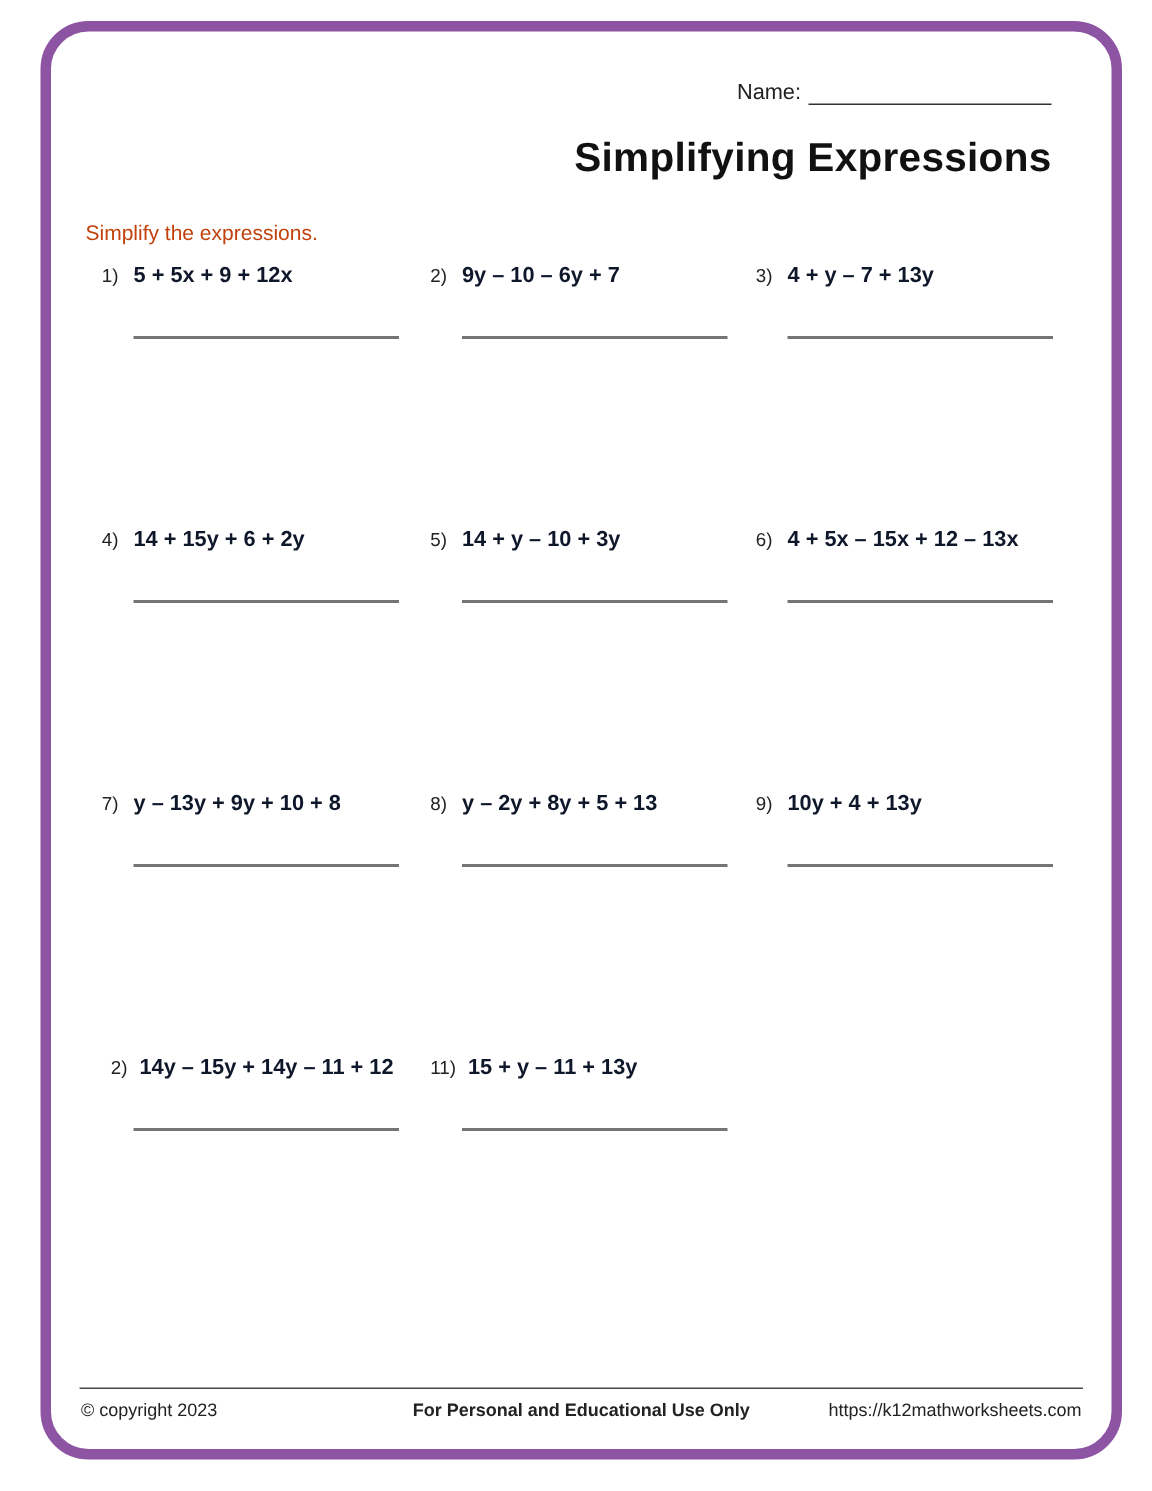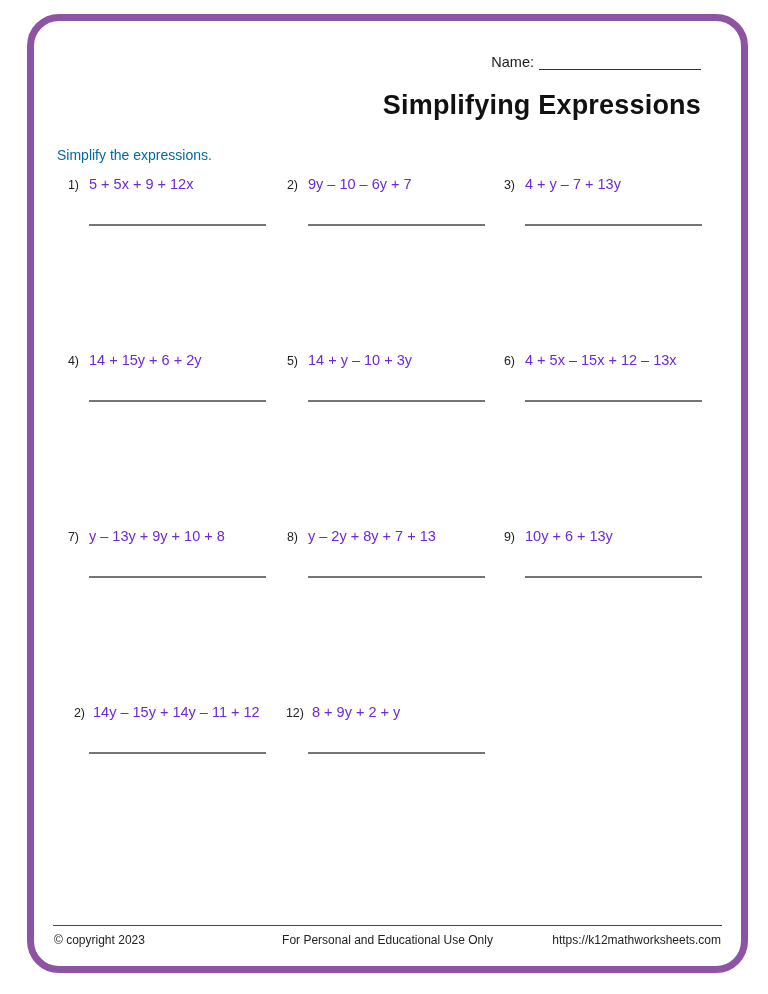--- a/index.html
+++ b/index.html
@@ -50,21 +50,21 @@
     margin: 20px 0 0 0;
     text-align: right;
     font-size: 27px;
     font-weight: bold;
     letter-spacing: 0.2px;
     color: #111;
   }
   .instruction {
     margin-top: 26px;
     font-size: 14px;
-    color: #0369a1;
+    color: #c2410c;
   }
   .problems {
     margin-top: 13px;
     display: grid;
     grid-template-columns: 219px 217px 1fr;
   }
   .cell {
     height: 176px;
     box-sizing: border-box;
   }
@@ -76,22 +76,23 @@
     font-size: 12.5px;
     color: #222;
     min-width: 22px;
     flex: 0 0 auto;
     margin-right: 10px;
     text-align: right;
   }
   .cell.wide-num .prob-num { min-width: 28px; margin-right: 8px; }
   .prob-expr {
     font-size: 14.5px;
-    color: #6d28d9;
+    color: #0f172a;
     white-space: nowrap;
+    font-weight: bold;
   }
   .answer-line {
     margin-top: 32px;
     margin-left: 32px;
     width: 177px;
     border-bottom: 2px solid #757575;
     height: 0;
   }
   .footer {
     position: absolute;
@@ -110,20 +111,21 @@
     align-items: baseline;
     font-size: 12px;
     color: #222;
     padding: 0 6px;
   }
   .footer-center {
     position: absolute;
     left: 0;
     right: 0;
     text-align: center;
+    font-weight: bold;
   }
   .footer-row { position: relative; }
   .footer-left, .footer-right { position: relative; z-index: 1; background: transparent; }
 </style>
 </head>
 <body>
 
 <div class="canvas">
   <div class="sheet">
 
@@ -190,49 +192,49 @@
         <div class="prob-line">
           <span class="prob-num">7)</span>
           <span class="prob-expr">y – 13y + 9y + 10 + 8</span>
         </div>
         <div class="answer-line"></div>
       </div>
 
       <div class="cell">
         <div class="prob-line">
           <span class="prob-num">8)</span>
-          <span class="prob-expr">y – 2y + 8y + 7 + 13</span>
+          <span class="prob-expr">y – 2y + 8y + 5 + 13</span>
         </div>
         <div class="answer-line"></div>
       </div>
 
       <div class="cell">
         <div class="prob-line">
           <span class="prob-num">9)</span>
-          <span class="prob-expr">10y + 6 + 13y</span>
+          <span class="prob-expr">10y + 4 + 13y</span>
         </div>
         <div class="answer-line"></div>
       </div>
 
       <div class="cell wide-num">
         <div class="prob-line">
           <span class="prob-num">2)</span>
           <span class="prob-expr">14y – 15y + 14y – 11 + 12</span>
         </div>
         <div class="answer-line"></div>
       </div>
 
-
       <div class="cell wide-num">
         <div class="prob-line">
-          <span class="prob-num">12)</span>
-          <span class="prob-expr">8 + 9y + 2 + y</span>
-        </div>
-        <div class="answer-line"></div>
-      </div>
+          <span class="prob-num">11)</span>
+          <span class="prob-expr">15 + y – 11 + 13y</span>
+        </div>
+        <div class="answer-line"></div>
+      </div>
+
 
     </div>
 
     <div class="footer">
       <hr class="footer-divider">
       <div class="footer-row">
         <span class="footer-left">© copyright 2023</span>
         <span class="footer-center">For Personal and Educational Use Only</span>
         <span class="footer-right">https://k12mathworksheets.com</span>
       </div>

